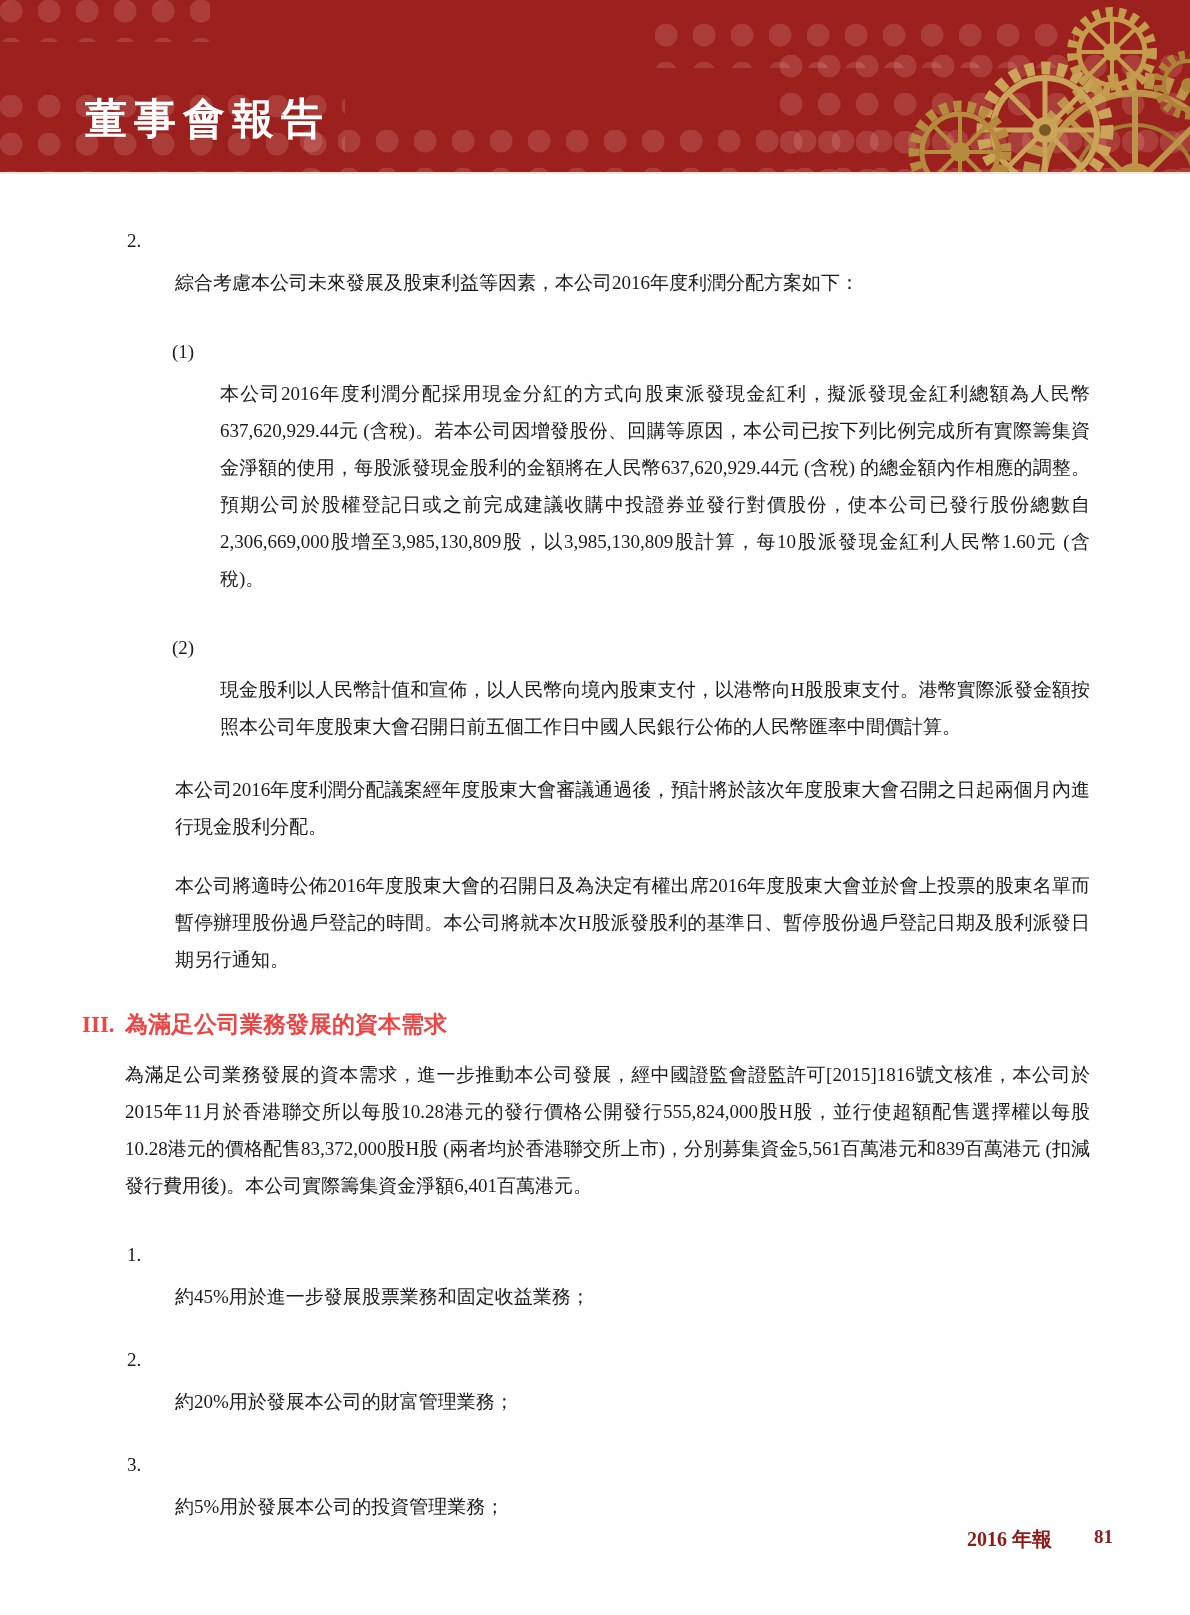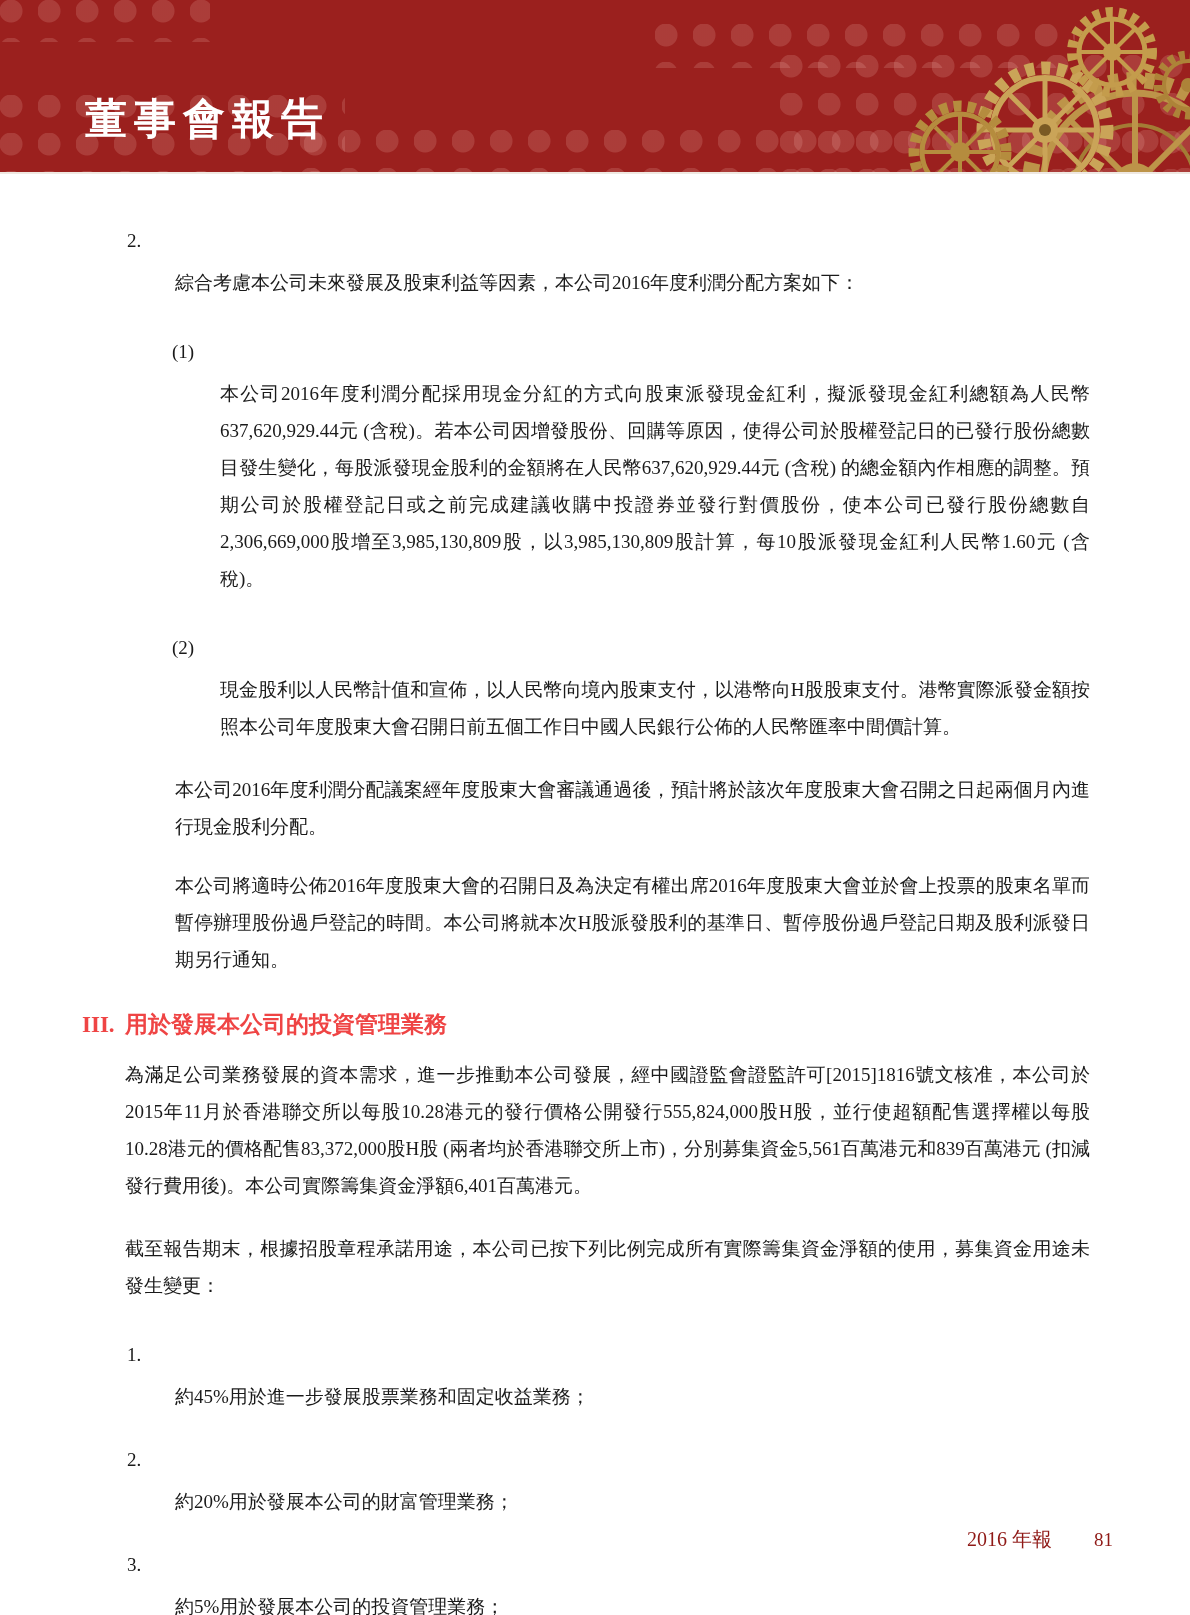--- a/index.html
+++ b/index.html
@@ -69,23 +69,23 @@
   }
   .sec-heading .num{flex:0 0 43px;}
   .p-sec{margin-left:125px;margin-right:100px;text-align:justify;}
   .txt{flex:1;margin-top:42px;}
   
   .footer{
     position:absolute;
     right:77px;bottom:62px;
     color:#8f1916;
     font-size:20px;
-    font-weight:normal;
+    font-weight:bold;
     display:flex;
-    align-items:center;
+    align-items:flex-start;
   }
   .footer .pageno{
     margin-left:42px;
     font-size:19px;
   }
 </style>
 </head>
 <body>
 
 <div class="header">
@@ -160,40 +160,39 @@
 
 <div class="content">
 
   <div class="row l1">
     <span class="num">2.</span>
     <div class="txt">綜合考慮本公司未來發展及股東利益等因素，本公司2016年度利潤分配方案如下：</div>
   </div>
 
   <div class="row l2 gap-lg">
     <span class="num">(1)</span>
-    <div class="txt">本公司2016年度利潤分配採用現金分紅的方式向股東派發現金紅利，擬派發現金紅利總額為人民幣637,620,929.44元 (含稅)。若本公司因增發股份、回購等原因，使得公司於股權登記日的已發行股份總數目發生變化，每股派發現金股利的金額將在人民幣637,620,929.44元 (含稅) 的總金額內作相應的調整。預期公司於股權登記日或之前完成建議收購中投證券並發行對價股份，使本公司已發行股份總數自2,306,669,000股增至3,985,130,809股，以3,985,130,809股計算，每10股派發現金紅利人民幣1.60元 (含稅)。</div>
+    <div class="txt">本公司2016年度利潤分配採用現金分紅的方式向股東派發現金紅利，擬派發現金紅利總額為人民幣637,620,929.44元 (含稅)。若本公司因增發股份、回購等原因，本公司已按下列比例完成所有實際籌集資金淨額的使用，每股派發現金股利的金額將在人民幣637,620,929.44元 (含稅) 的總金額內作相應的調整。預期公司於股權登記日或之前完成建議收購中投證券並發行對價股份，使本公司已發行股份總數自2,306,669,000股增至3,985,130,809股，以3,985,130,809股計算，每10股派發現金紅利人民幣1.60元 (含稅)。</div>
   </div>
 
   <div class="row l2 gap-lg">
     <span class="num">(2)</span>
     <div class="txt">現金股利以人民幣計值和宣佈，以人民幣向境內股東支付，以港幣向H股股東支付。港幣實際派發金額按照本公司年度股東大會召開日前五個工作日中國人民銀行公佈的人民幣匯率中間價計算。</div>
   </div>
 
   <div class="p-ind gap-md">本公司2016年度利潤分配議案經年度股東大會審議通過後，預計將於該次年度股東大會召開之日起兩個月內進行現金股利分配。</div>
 
   <div class="p-ind gap-sm">本公司將適時公佈2016年度股東大會的召開日及為決定有權出席2016年度股東大會並於會上投票的股東名單而暫停辦理股份過戶登記的時間。本公司將就本次H股派發股利的基準日、暫停股份過戶登記日期及股利派發日期另行通知。</div>
 
   <div class="sec-heading">
     <span class="num">III.</span>
-    <span>用於發展本公司的投資管理業務</span>
+    <span>為滿足公司業務發展的資本需求</span>
   </div>
 
   <div class="p-sec">為滿足公司業務發展的資本需求，進一步推動本公司發展，經中國證監會證監許可[2015]1816號文核准，本公司於2015年11月於香港聯交所以每股10.28港元的發行價格公開發行555,824,000股H股，並行使超額配售選擇權以每股10.28港元的價格配售83,372,000股H股 (兩者均於香港聯交所上市)，分別募集資金5,561百萬港元和839百萬港元 (扣減發行費用後)。本公司實際籌集資金淨額6,401百萬港元。</div>
 
-  <div class="p-sec gap-md">截至報告期末，根據招股章程承諾用途，本公司已按下列比例完成所有實際籌集資金淨額的使用，募集資金用途未發生變更：</div>
 
   <div class="row l1 gap-lg">
     <span class="num">1.</span>
     <div class="txt">約45%用於進一步發展股票業務和固定收益業務；</div>
   </div>
 
   <div class="row l1 gap-md">
     <span class="num">2.</span>
     <div class="txt">約20%用於發展本公司的財富管理業務；</div>
   </div>

